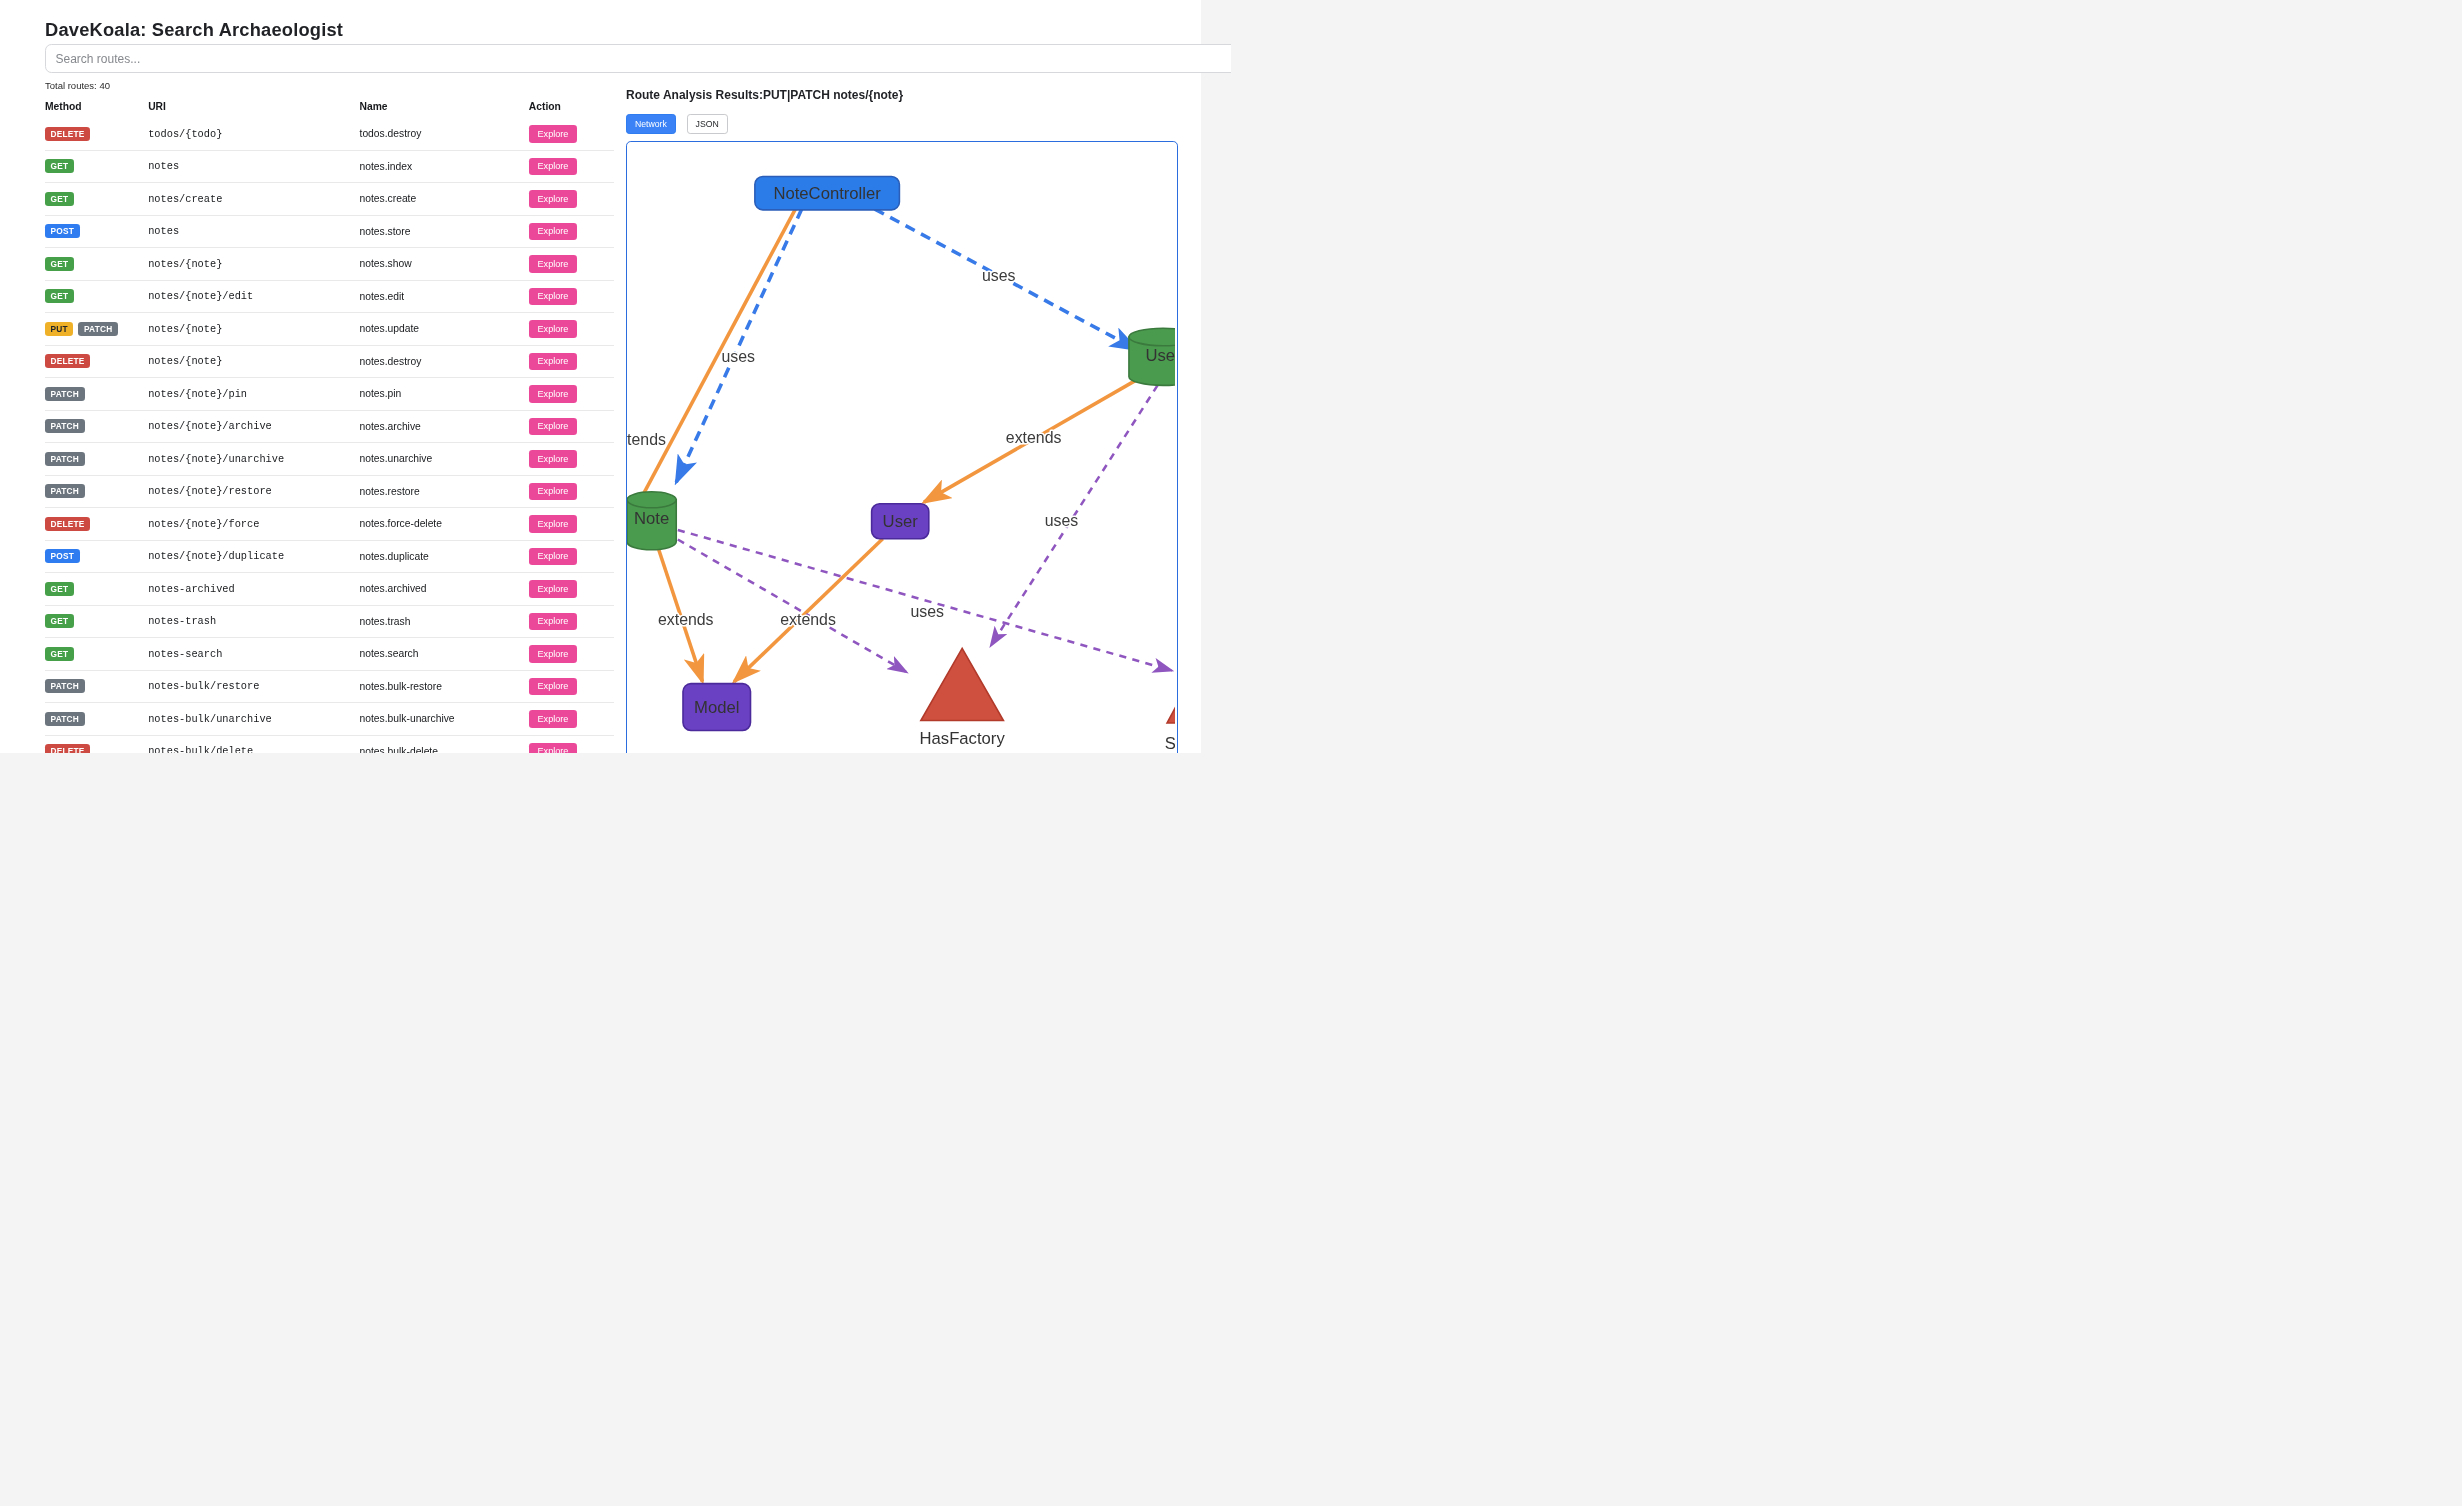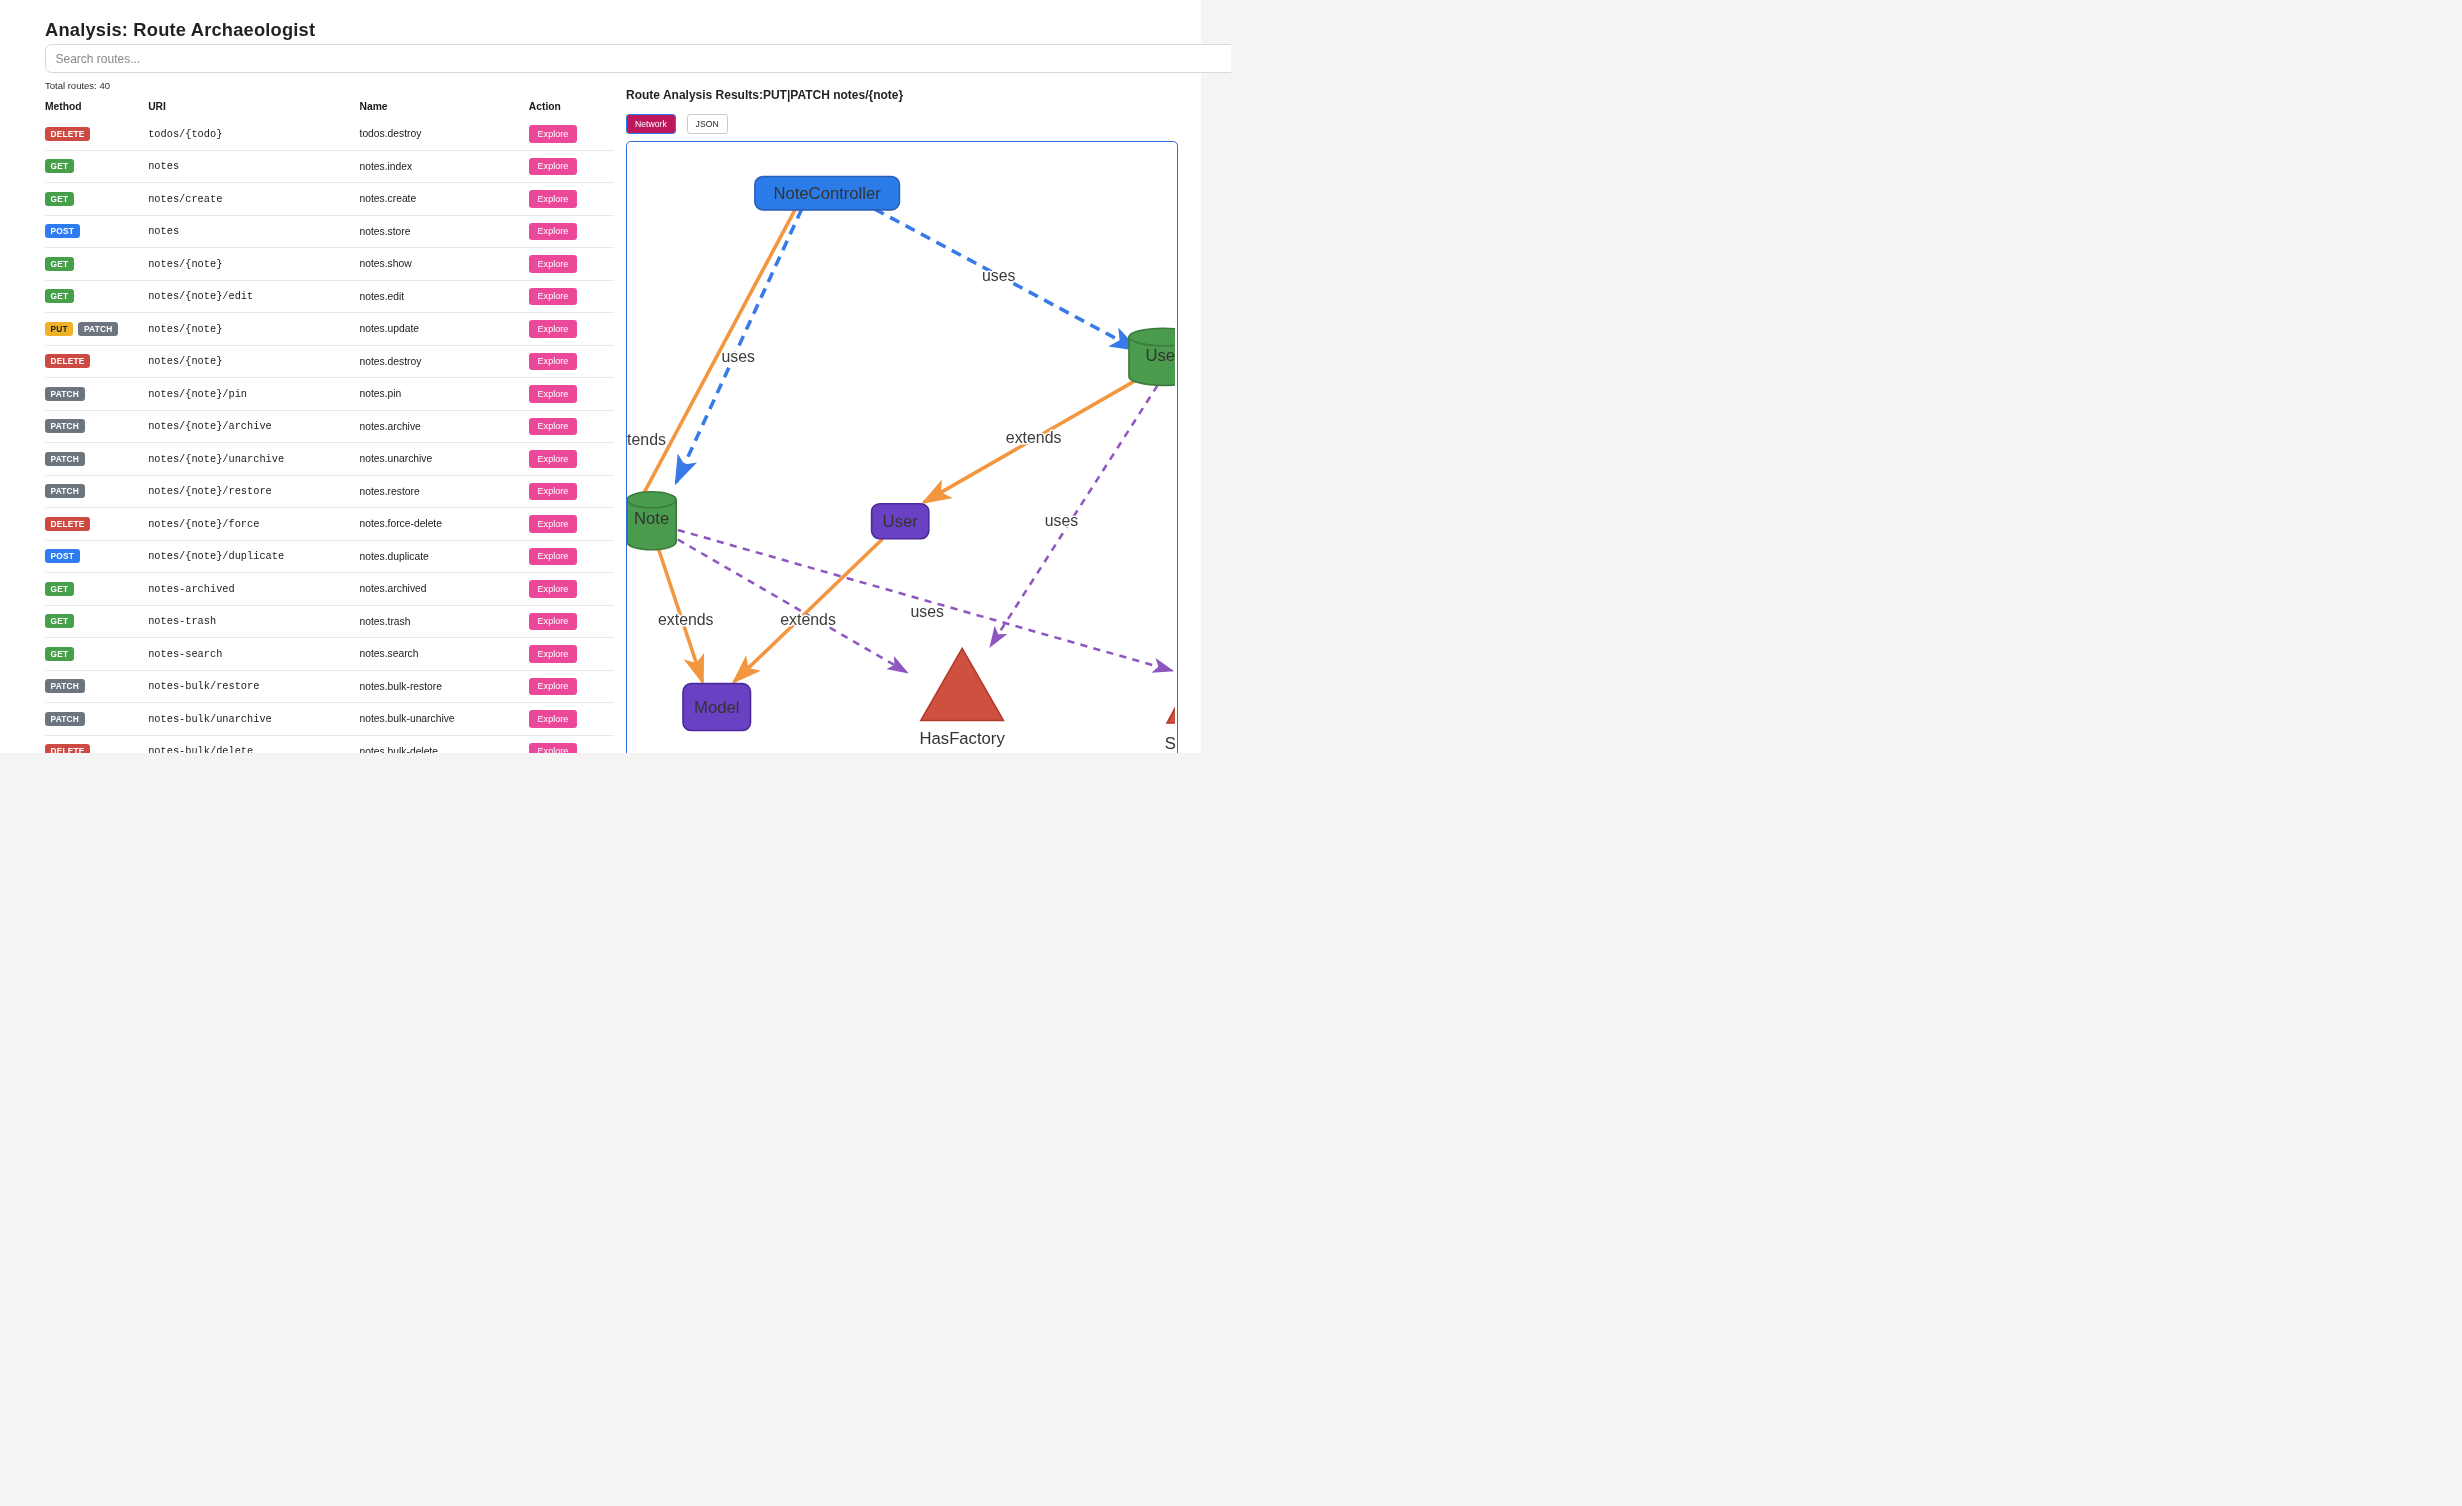--- a/index.html
+++ b/index.html
@@ -42,42 +42,42 @@
     display:inline-block;background:#ec4899;color:#fff;border:none;border-radius:3.2px;
     padding:3.6px 8.7px;font-size:9.1px;font-family:"Liberation Sans",sans-serif;cursor:pointer;
   }
   
   .analysis-title{position:absolute;left:626px;top:88px;font-size:12px;font-weight:700;color:#1f2125;text-align:center;}
   .tabbar{position:absolute;left:626px;top:114px;}
   .tab-btn{
     display:inline-block;font-size:8.7px;padding:4px 8px;border-radius:3.2px;margin-right:7.2px;
     font-family:"Liberation Sans",sans-serif;cursor:pointer;
   }
-  .tab-active{background:#be185d;color:#fff;border:0.8px solid #2e7cf0;}
+  .tab-active{background:#3b82f6;color:#fff;border:0.8px solid #2e7cf0;}
   .tab-inactive{background:#fff;color:#26282b;border:0.8px solid #c9cacd;}
   .network-panel{
     position:absolute;left:626px;top:141px;width:552px;height:628px;box-sizing:border-box;
     border:1.6px solid #2b6cdf;border-radius:4.8px;background:#fff;overflow:hidden;
   }
   .network-panel svg{display:block;}
   .edge-label{
     font-family:"Liberation Sans",sans-serif;font-size:20px;fill:#3c3c3c;
     paint-order:stroke;stroke:#ffffff;stroke-width:4px;stroke-linejoin:round;
   }
   .node-label{
     font-family:"Liberation Sans",sans-serif;font-size:21px;fill:#333333;
     paint-order:stroke;stroke-width:0;
   }
 </style>
 </head>
 <body>
 
 <div class="page">
 
-  <h1 class="page-title">Analysis: Route Archaeologist</h1>
+  <h1 class="page-title">DaveKoala: Search Archaeologist</h1>
 
   <input class="search-input" type="text" value="" placeholder="Search routes..." style="">
 
   <div class="total-routes">Total routes: 40</div>
 
   <table class="routes-table">
     <colgroup>
         <col class="c-method">
         <col class="c-uri">
         <col class="c-name">

